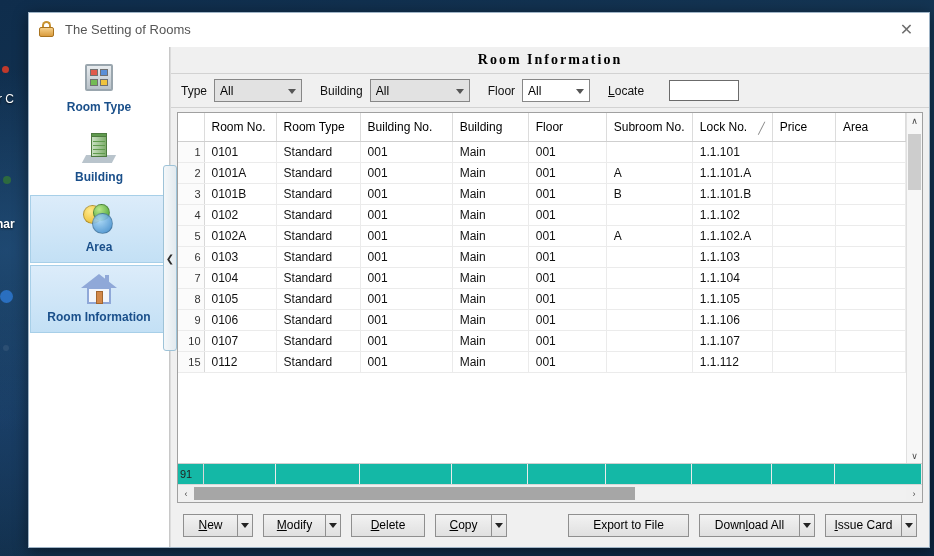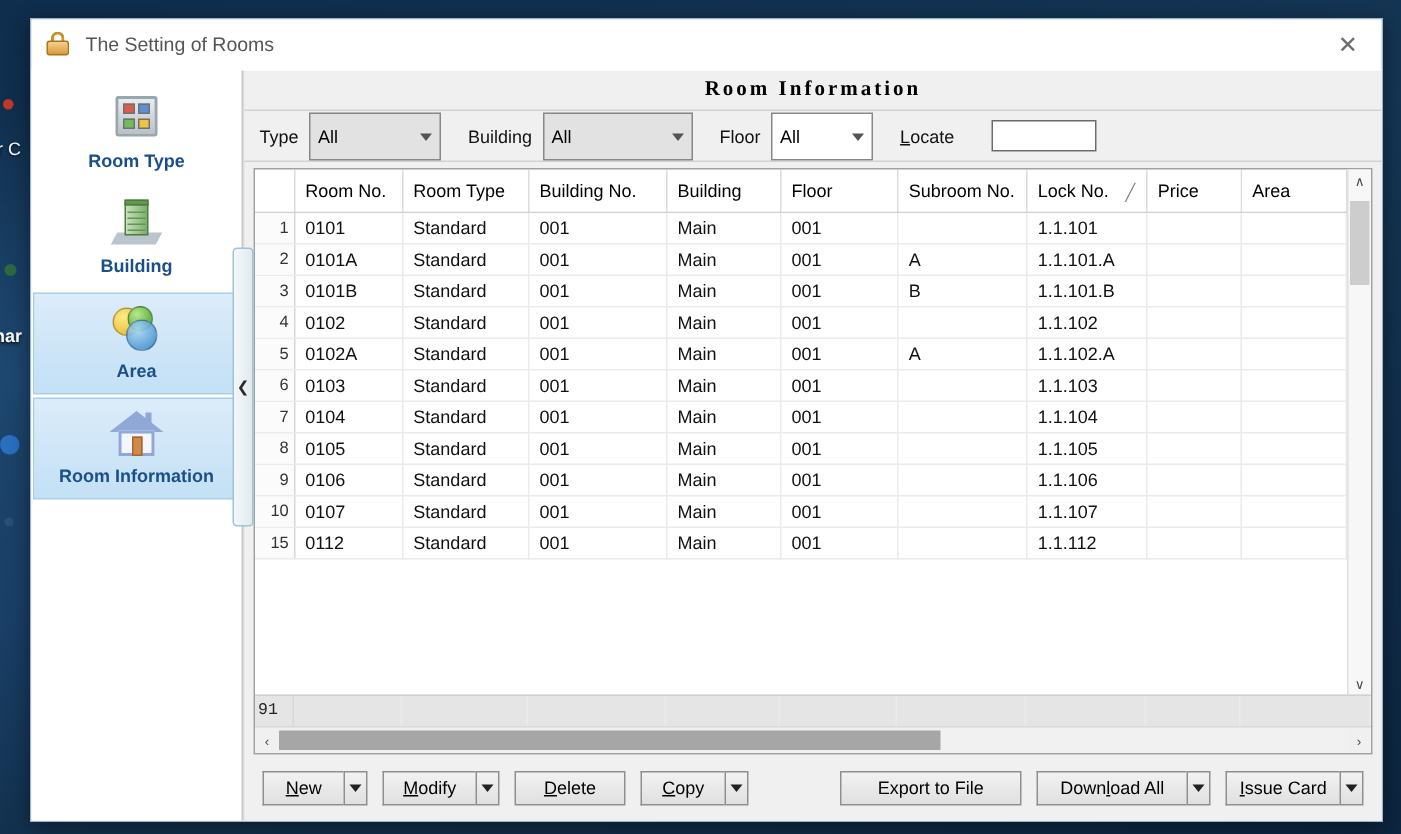--- a/index.html
+++ b/index.html
@@ -18,21 +18,21 @@
 
   
   .desktop-text {
     position: absolute; color: #ffffff; font-size: 12px;
     white-space: nowrap; text-shadow: 0 1px 2px rgba(0,0,0,.7);
   }
   .desk-dot { position: absolute; border-radius: 50%; }
 
   
   .window {
-    position: absolute; left: 20px; top: 12px;
+    position: absolute; left: 28px; top: 12px;
     width: 902px; height: 536px;
     background: #f0f0f0;
     border: 1px solid #9fb4c6;
     box-shadow: 0 3px 14px rgba(0,0,0,.45);
     display: flex; flex-direction: column;
   }
   .titlebar {
     height: 34px; background: #ffffff; flex: 0 0 34px;
     display: flex; align-items: center; position: relative;
     border-bottom: 1px solid #ffffff;
@@ -157,21 +157,21 @@
     border-bottom: 1px solid #d2d2d2;
   }
   .filter-bar {
     height: 34px; flex: 0 0 34px; display: flex; align-items: center;
     padding: 0 10px; gap: 0px; background: #f0f0f0;
     border-bottom: 1px solid #d2d2d2;
   }
   .f-label { font-size: 12px; color: #111; margin-right: 7px; }
   .f-label u { text-decoration: underline; }
   .combo {
-    height: 32px; display: flex; align-items: center; position: relative;
+    height: 23px; display: flex; align-items: center; position: relative;
     border: 1px solid #878787; font-size: 12px; color: #000;
     padding: 0 18px 0 5px; margin-right: 18px; text-align: right;
   }
   .combo.grey { background: #e2e2e2; }
   .combo.white { background: #ffffff; }
   .combo .arrow {
     position: absolute; right: 5px; top: 50%; margin-top: -2px;
     width: 0; height: 0; border-left: 4px solid transparent;
     border-right: 4px solid transparent; border-top: 5px solid #555;
   }
@@ -202,21 +202,21 @@
     padding: 3px 6px 3px 7px; height: 20px; color: #111;
     border-right: 1px solid #ebebeb; border-bottom: 1px solid #ebebeb;
     white-space: nowrap; overflow: hidden;
   }
   table.grid td.rownum {
     background: #fbfbfb; color: #333; text-align: right; padding-right: 3px;
     border-right: 1px solid #d8d8d8; font-size: 11px; position: relative;
   }
   .sort-mark { position: absolute; right: 7px; top: 9px; font-size: 11px; color: #888; }
   .grid-footer {
-    flex: 0 0 21px; display: flex; border-top: 1px solid #d0d0d0; background: #e5e5e5; font-family: Liberation Mono, monospace;
+    flex: 0 0 21px; display: flex; border-top: 1px solid #d0d0d0; background: #14b8a6;
   }
   .gf-num {
     width: 26px; font-size: 11px; color: #222; padding-left: 2px;
     border-right: 1px solid #d8d8d8; display:flex; align-items:center;
   }
   .gf-cell { border-right: 1px solid #ebebeb; }
 
   
   .vscroll {
     flex: 0 0 15px; background: #f7f7f7; border-left: 1px solid #e0e0e0;

